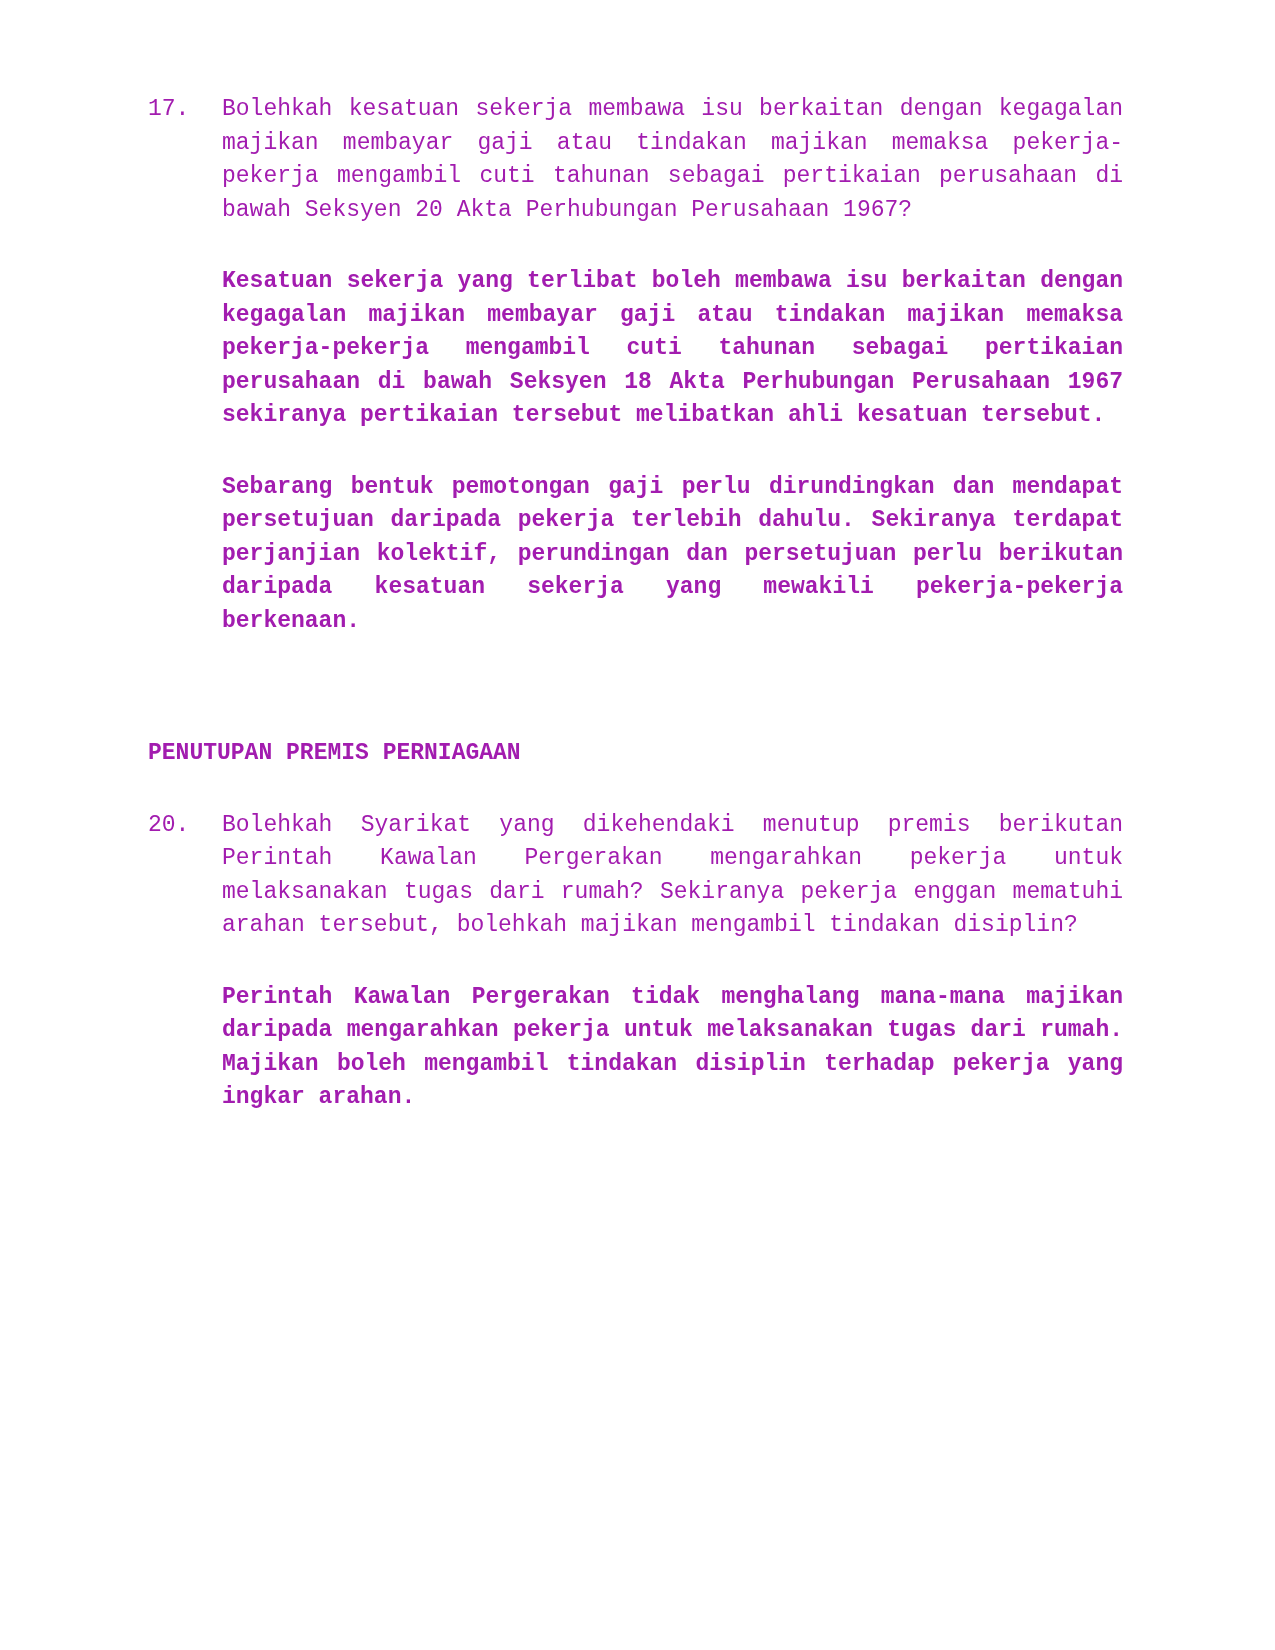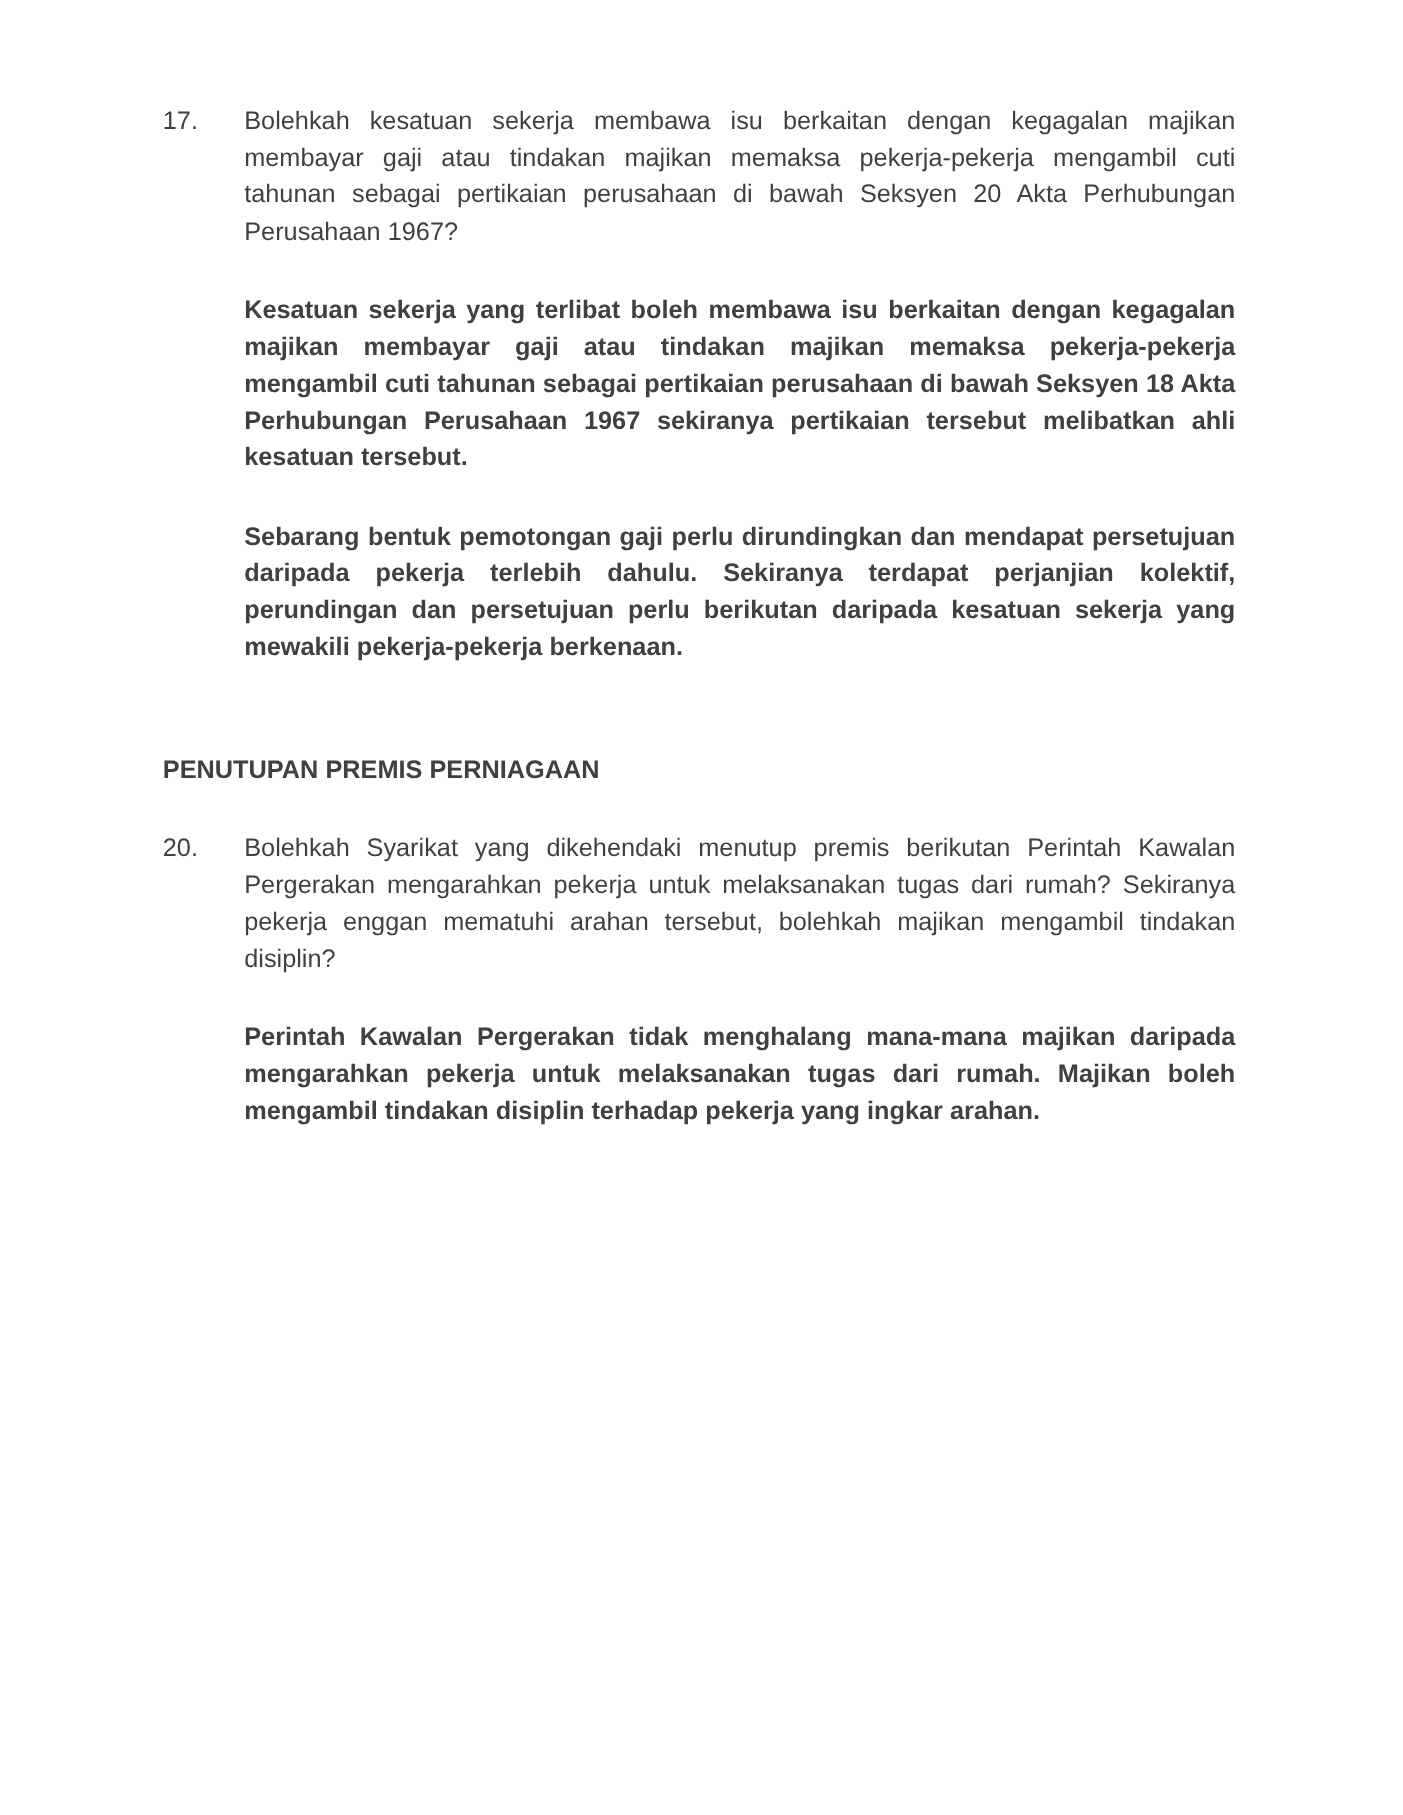--- a/index.html
+++ b/index.html
@@ -5,22 +5,22 @@
   html, body {
     margin: 0;
     padding: 0;
     background: #ffffff;
   }
   .page {
     position: relative;
     width: 1275px;
     height: 1238px;
     background: #ffffff;
-    color: #404040;
-    font-family: Liberation Sans, sans-serif;
+    color: #a21caf;
+    font-family: Liberation Mono, monospace;
     font-size: 23px;
     line-height: 33.5px;
     box-sizing: border-box;
     overflow: hidden;
   }
   .content {
     position: absolute;
     top: 93px;
     left: 148px;
     right: 152px;
@@ -37,21 +37,21 @@
     flex: 1;
     text-align: justify;
   }
   .answer {
     margin: 0 0 38px 74px;
     font-weight: bold;
     text-align: justify;
   }
   .section-heading {
     font-weight: bold;
-    margin: 78px 0 38px 0;
+    margin: 99px 0 38px 0;
   }
   .footer {
     position: absolute;
     top: 1544px;
     left: 0;
     right: 0;
     text-align: center;
     font-size: 21px;
     line-height: 28px;
   }

